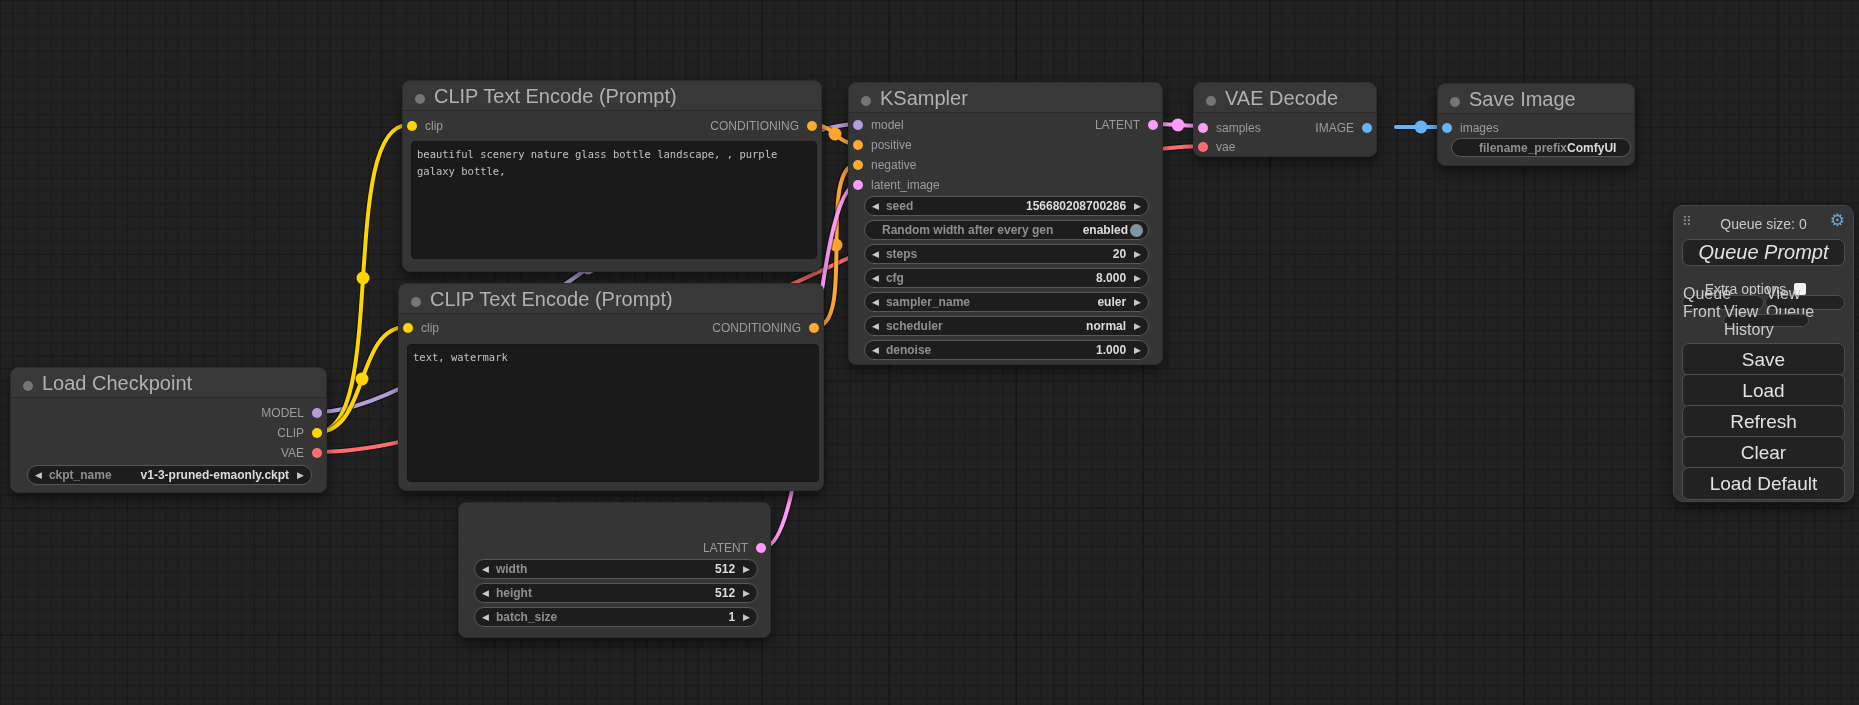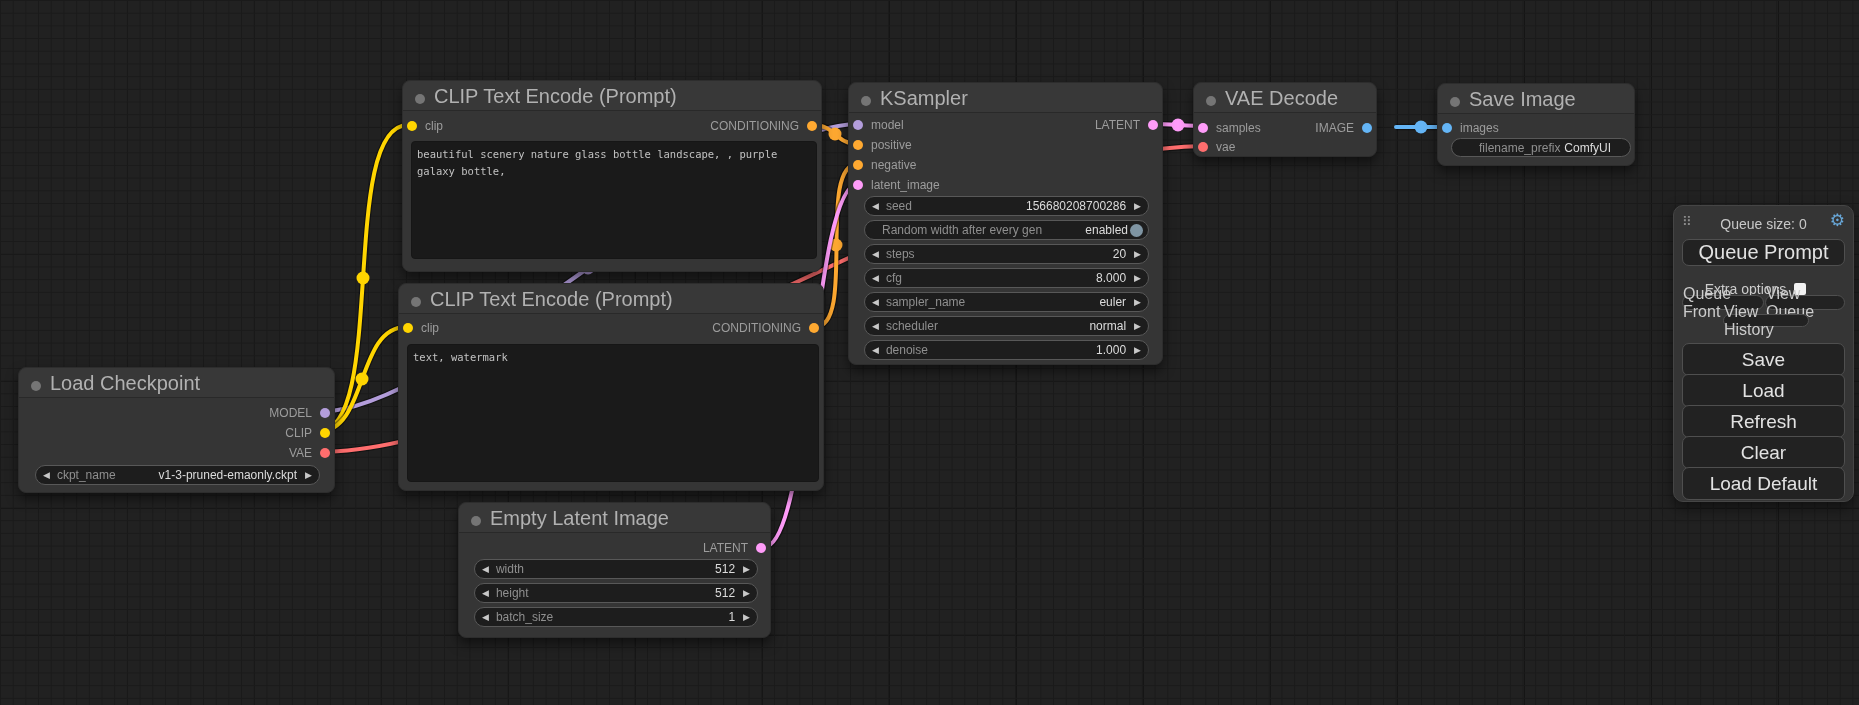--- a/index.html
+++ b/index.html
@@ -46,21 +46,21 @@
   .prompt {
     position:absolute; background:#1a1a1a; border:1px solid #161616; border-radius:4px;
     color:#c2c2c2; font-family:"DejaVu Sans Mono",monospace; font-size:10.5px;
     line-height:17px; padding:4px 5px; white-space:pre-wrap; overflow:hidden;
   }
 
   .widget {
     position:absolute; height:20px; background:#1d1d1d;
     border:1px solid #585858; border-radius:10px;
     display:flex; align-items:center; font-size:12px; color:#8f8f8f;
-    padding:2px 7px; white-space:nowrap; overflow:hidden;
+    padding:2px 7px; white-space:nowrap; overflow:hidden;font-weight:bold;
   }
   .arr { font-family:"DejaVu Sans",sans-serif; font-size:9px; color:#c8c8c8; line-height:1; }
   .wlabel { margin-left:7px; color:#8f8f8f; }
   .wlabel.noarr { margin-left:10px; }
   .wvalue { margin-left:auto; margin-right:8px; color:#dcdcdc; }
   .wvalue.last { margin-right:2px; }
   .toggle-dot { width:13px; height:13px; border-radius:50%; background:#7f95a3;
                 flex:0 0 auto; margin-right:-2px; }
 
   
@@ -114,21 +114,21 @@
       <path d="M764,547 C811,547 812,184 858,184" fill="none" stroke="#FF9CF9" stroke-width="4" stroke-linecap="round"></path>
       <circle cx="811" cy="366" r="6.5" fill="#FF9CF9"></circle>
       <path d="M1154,124 C1167,124 1190,126 1203,126" fill="none" stroke="rgba(0,0,0,0.4)" stroke-width="6.5"></path>
       <path d="M1154,124 C1167,124 1190,126 1203,126" fill="none" stroke="#FF9CF9" stroke-width="4" stroke-linecap="round"></path>
       <circle cx="1178" cy="125" r="6.5" fill="#FF9CF9"></circle>
       <path d="M1396,127 C1409,127 1434,127 1447,127" fill="none" stroke="rgba(0,0,0,0.4)" stroke-width="6.5"></path>
       <path d="M1396,127 C1409,127 1434,127 1447,127" fill="none" stroke="#64B5F6" stroke-width="4" stroke-linecap="round"></path>
       <circle cx="1421" cy="127" r="6.5" fill="#64B5F6"></circle>
     </svg>
 
-  <div class="node" style="left:10px;top:367px;width:317px;height:126px;margin-left:8px;">
+  <div class="node" style="left:10px;top:367px;width:317px;height:126px;">
     <div class="ntitle"><span class="tdot"></span><span>Load Checkpoint</span></div>
     <div class="slot out" style="top:35px">
         <span>MODEL</span>
         <span class="port" style="background: rgb(179, 157, 219);"></span>
       </div>
     <div class="slot out" style="top:55px">
         <span>CLIP</span>
         <span class="port" style="background: rgb(255, 213, 0);"></span>
       </div>
     <div class="slot out" style="top:75px">
@@ -257,21 +257,20 @@
         <span class="port" style="background: rgb(100, 181, 246);"></span>
         <span>images</span>
       </div>
     <div class="widget" style="left:13px;top:54px;width:180px;height:19px;">
       <span class="wlabel noarr" style="margin-left:20px;">filename_prefix</span>
       <span class="wvalue" style="margin-right:12px;">ComfyUI</span>
     </div>
   </div>
 
   <div class="node" style="left:458px;top:502px;width:313px;height:136px;">
-    <div class="ntitle"><span class="tdot"></span><span>Empty Latent Image</span></div>
     <div class="slot out" style="top:35px">
         <span>LATENT</span>
         <span class="port" style="background: rgb(255, 156, 249);"></span>
       </div>
     <div class="widget" style="left:15px;top:56px;width:284px;">
       <span class="arr">◀</span>
       <span class="wlabel">width</span>
       <span class="wvalue">512</span>
       <span class="arr">▶</span>
     </div>
@@ -287,21 +286,21 @@
       <span class="wvalue">1</span>
       <span class="arr">▶</span>
     </div>
   </div>
 
   <div id="queue-panel">
     <span class="drag-handle">⠿</span>
     <div class="qtitle">Queue size: 0</div>
     <span class="gear">⚙</span>
 
-    <div class="qbtn big" style="top:33px;height:27px;font-size:20px;">Queue Prompt</div>
+    <div class="qbtn big" style="top:33px;height:27px;font-size:20px;font-style:italic;">Queue Prompt</div>
 
     <div class="qrow" style="top:67px;font-size:14px;color:#cccccc;">
       <span>Extra options</span>
       <span class="checkbox"></span>
     </div>
 
     <div class="qbtn small" style="top:89px;left:8px;width:82px;">Queue Front</div>
     <div class="qbtn small" style="top:89px;right:8px;width:80px;">View Queue</div>
     <div class="qbtn small" style="top:108px;left:49px;width:86px;border-radius:7px;height:13px;">View History</div>
 

